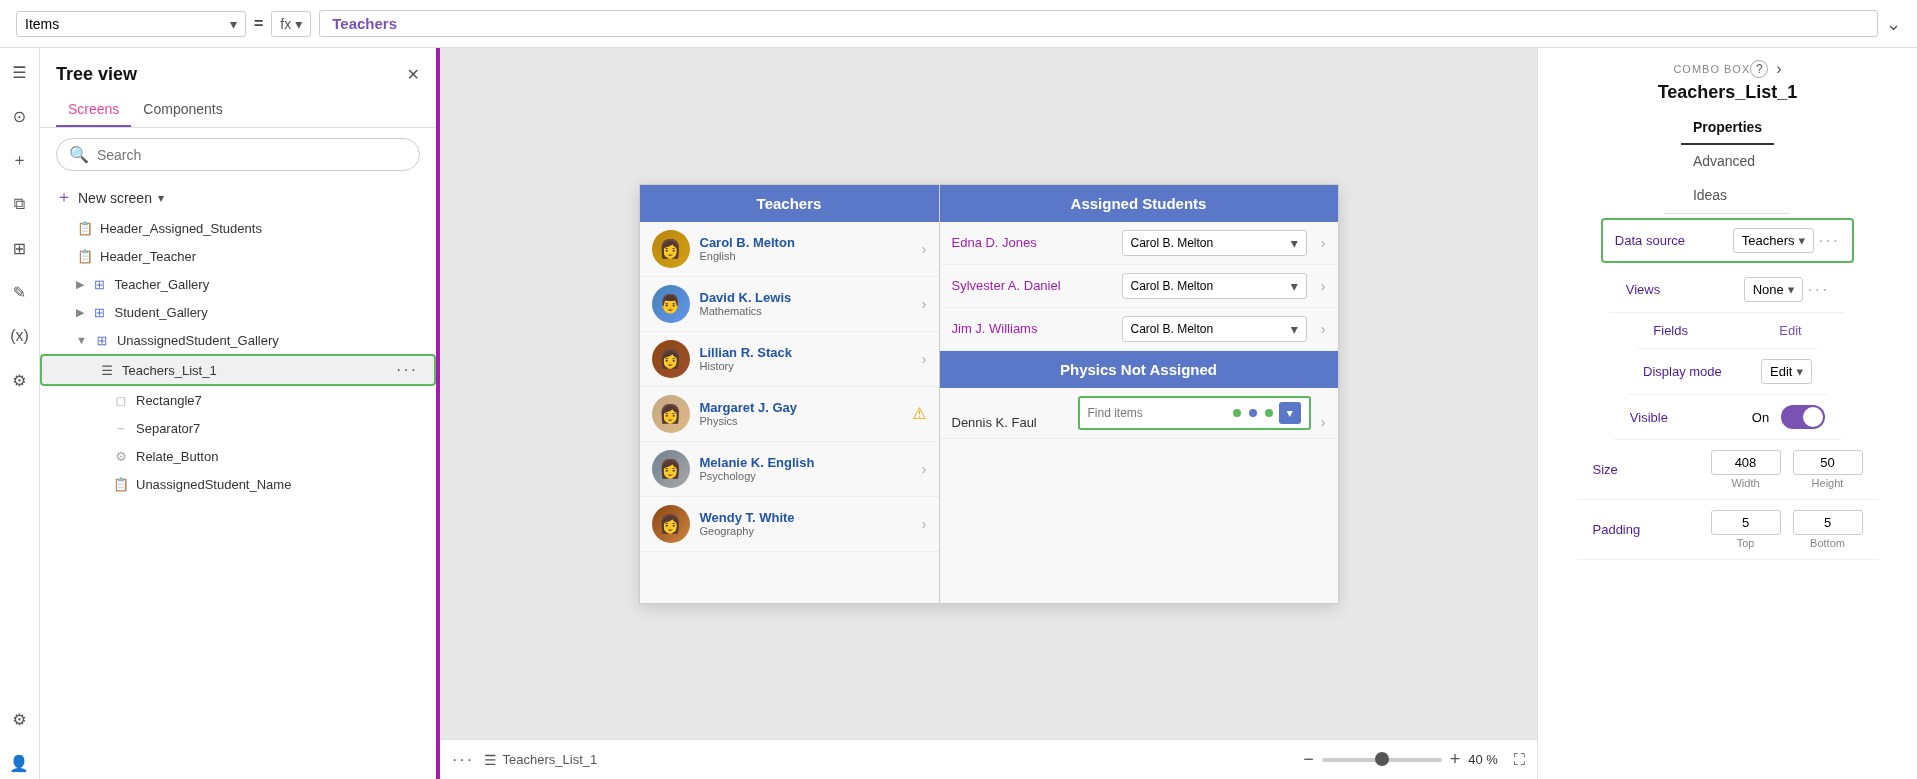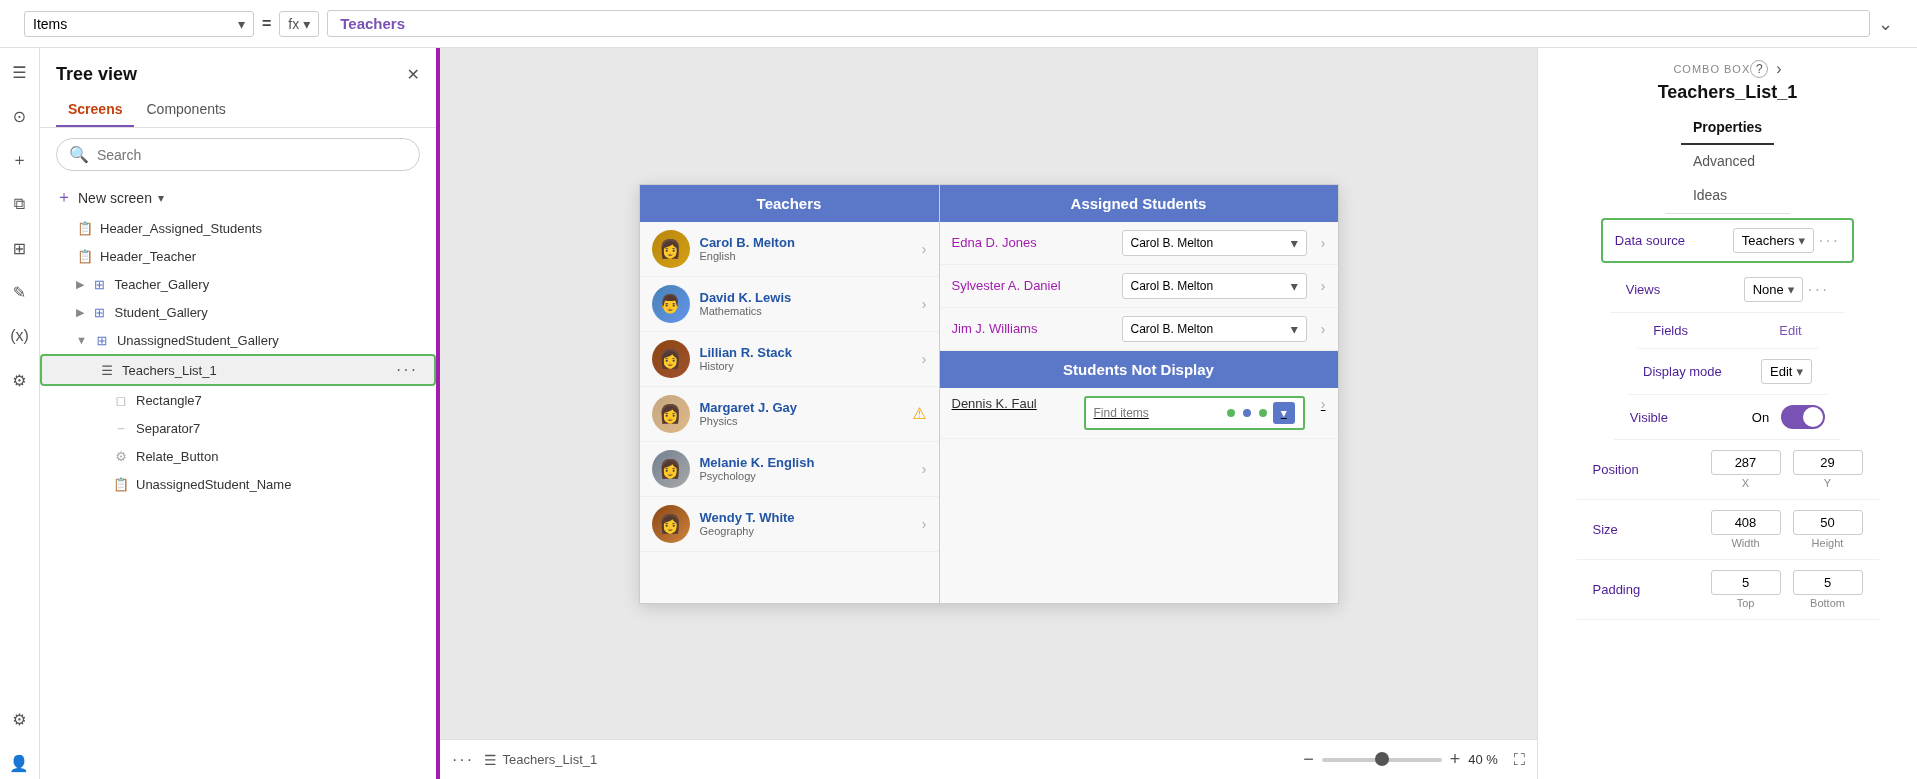--- a/index.html
+++ b/index.html
@@ -5,21 +5,21 @@
     * { box-sizing: border-box; margin: 0; padding: 0; font-family: 'Segoe UI', Arial, sans-serif; }
     body { width: 1917px; height: 779px; overflow: hidden; background: #f3f2f1; display: flex; flex-direction: column; }
 
     
     .top-bar {
       height: 48px;
       background: #fff;
       border-bottom: 1px solid #e0e0e0;
       display: flex;
       align-items: center;
-      padding: 0 24px;
+      padding: 0 16px;
       gap: 8px;
       flex-shrink: 0;
     }
     .top-bar-items-select {
       display: flex;
       align-items: center;
       border: 1px solid #ccc;
       border-radius: 3px;
       padding: 4px 8px;
       width: 230px;
@@ -125,23 +125,23 @@
       gap: 0;
     }
     .tree-tab {
       padding: 8px 12px;
       font-size: 14px;
       cursor: pointer;
       color: #555;
       border-bottom: 2px solid transparent;
     }
     .tree-tab.active {
-      color: #c2410c;
+      color: #ec4899;
       border-bottom: 2px solid #7952b3;
-      font-weight: 700;
+      font-weight: 400;
     }
     .tree-search {
       margin: 10px 16px;
       display: flex;
       align-items: center;
       border: 1px solid #ccc;
       border-radius: 20px;
       padding: 6px 12px;
       gap: 8px;
       background: #fff;
@@ -316,25 +316,24 @@
     .not-assigned-header {
       background: #5b77c7;
       color: #fff;
       font-weight: 700;
       font-size: 15px;
       padding: 10px 16px;
       text-align: center;
     }
     .not-assigned-item {
       display: flex;
-      align-items: flex-start;
+      align-items: flex-end;
       padding: 8px 12px;
       border-bottom: 1px solid #eee;
-      gap: 12px;
-      text-decoration: underline;
+      gap: 6px;
     }
     .not-assigned-name { font-size: 13px; flex: 0 0 120px; color: #333; }
     .combo-selected {
       flex: 1;
       display: flex;
       align-items: center;
       border: 2px solid #5cb85c;
       border-radius: 3px;
       padding: 4px 8px;
       background: #fff;
@@ -759,21 +758,21 @@
           </div>
           <div class="assigned-item">
             <span class="assigned-student-name">Jim J. Williams</span>
             <div class="assigned-combo">
               <span class="assigned-combo-text">Carol B. Melton</span>
               <span class="assigned-combo-arrow">▾</span>
             </div>
             <span class="assigned-col-arrow">›</span>
           </div>
 
-          <div class="not-assigned-header">Students Not Display</div>
+          <div class="not-assigned-header">Physics Not Assigned</div>
           <div class="not-assigned-item">
             <span class="not-assigned-name">Dennis K. Faul</span>
             <div class="combo-selected">
               <span class="combo-input">Find items</span>
               <span class="combo-dot"></span>
               <span class="combo-dot" style="background:#5b77c7;"></span>
               <span class="combo-dot"></span>
               <div class="combo-blue-btn">▾</div>
             </div>
             <span style="font-size:14px;color:#aaa;margin-left:4px;">›</span>
@@ -864,33 +863,20 @@
       <span class="props-label">Visible</span>
       <div class="props-value">
         <span style="flex:1"></span>
         <span class="props-on-label">On</span>
         <div class="props-toggle">
           <div class="props-toggle-knob"></div>
         </div>
       </div>
     </div>
 
-    <div class="props-row">
-      <span class="props-label">Position</span>
-      <div class="props-number-group">
-        <div class="props-number-col">
-          <input class="props-number-box" type="text" value="287" style="">
-          <div class="props-sub-label">X</div>
-        </div>
-        <div class="props-number-col">
-          <input class="props-number-box" type="text" value="29" style="">
-          <div class="props-sub-label">Y</div>
-        </div>
-      </div>
-    </div>
 
     <div class="props-row">
       <span class="props-label">Size</span>
       <div class="props-number-group">
         <div class="props-number-col">
           <input class="props-number-box" type="text" value="408" style="">
           <div class="props-sub-label">Width</div>
         </div>
         <div class="props-number-col">
           <input class="props-number-box" type="text" value="50" style="">

